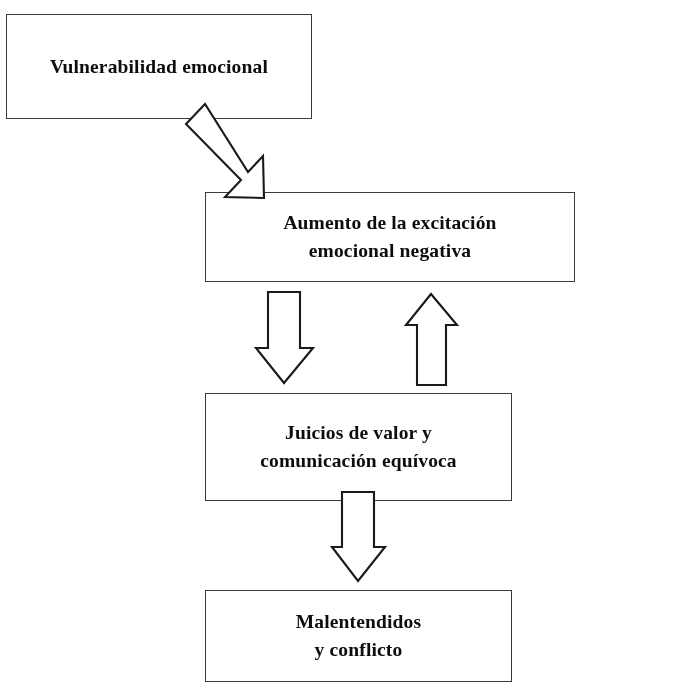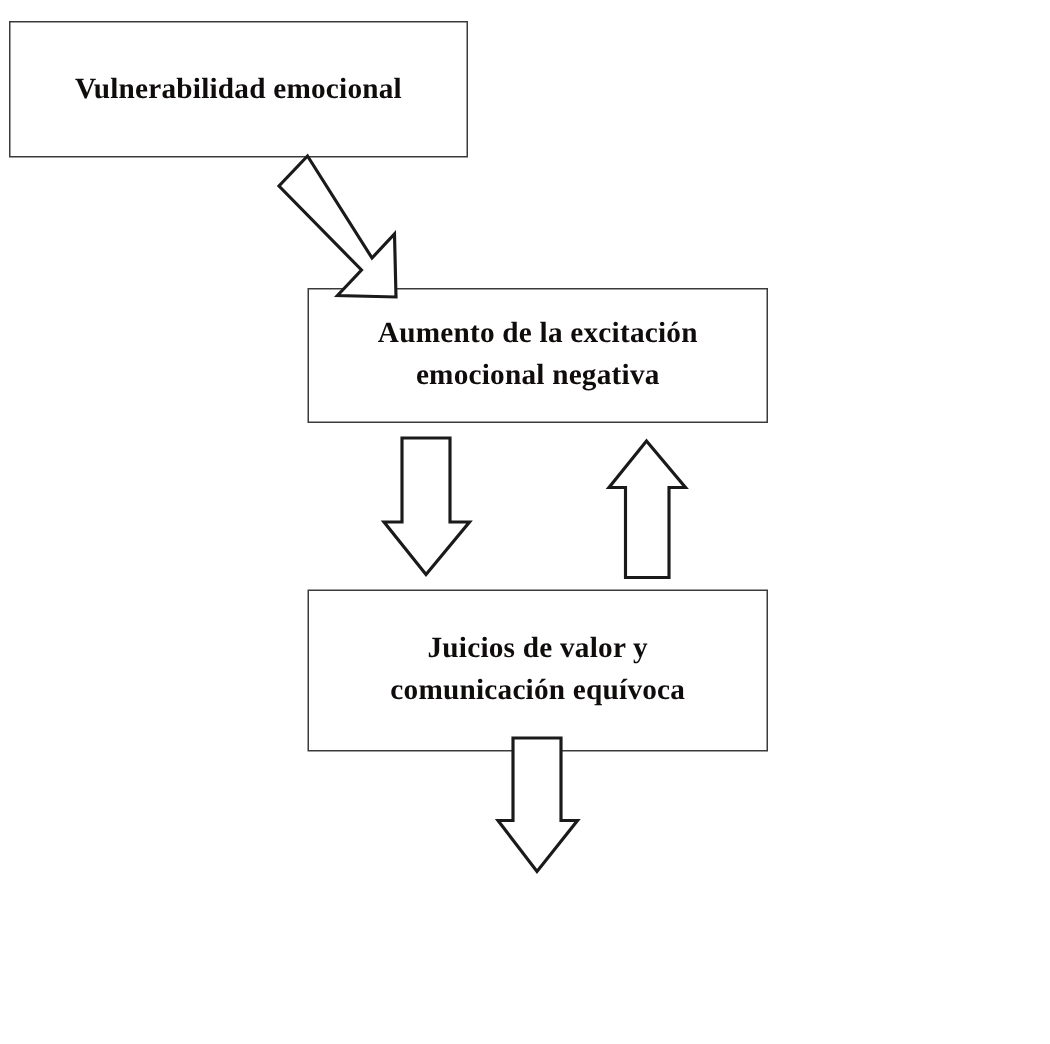--- a/index.html
+++ b/index.html
@@ -49,34 +49,38 @@
     stroke: #1a1a1a;
     stroke-width: 2.1;
     stroke-linejoin: miter;
   }
 </style>
 </head>
 <body>
 
 <div id="canvas">
 
-  <div class="node-box" style="left:6px; top:14px; width:306px; height:91px;align-items:center;">
+  <div class="node-box" style="left:6px; top:14px; width:306px; height:105px;align-items:center;">
     <span class="node-label">Vulnerabilidad emocional</span>
   </div>
 
-  <div class="node-box" style="left:205px; top:192px; width:307px; height:90px;align-items:center;">
+  <div class="node-box" style="left:205px; top:192px; width:370px; height:90px;align-items:center;">
     <span class="node-label">Aumento de la excitación
 emocional negativa</span>
   </div>
 
   <div class="node-box" style="left:205px; top:393px; width:307px; height:108px;">
     <span class="node-label">Juicios de valor y
 comunicación equívoca</span>
   </div>
 
+  <div class="node-box" style="left:205px; top:590px; width:307px; height:92px;">
+    <span class="node-label">Malentendidos
+y conflicto</span>
+  </div>
 
   <svg class="arrow-layer" viewBox="0 0 700 696" width="700" height="696">
 
     <polygon class="arrow-shape" points="205,104 186,124 241,180 225,197 264,198 263,156 248,172"></polygon>
 
     <polygon class="arrow-shape" points="268,292 300,292 300,348 313,348 284,383 256,348 268,348"></polygon>
 
     <polygon class="arrow-shape" points="431,294 457,325 446,325 446,385 417,385 417,325 406,325"></polygon>
 
     <polygon class="arrow-shape" points="342,492 374,492 374,547 385,547 358,581 332,547 342,547"></polygon>

